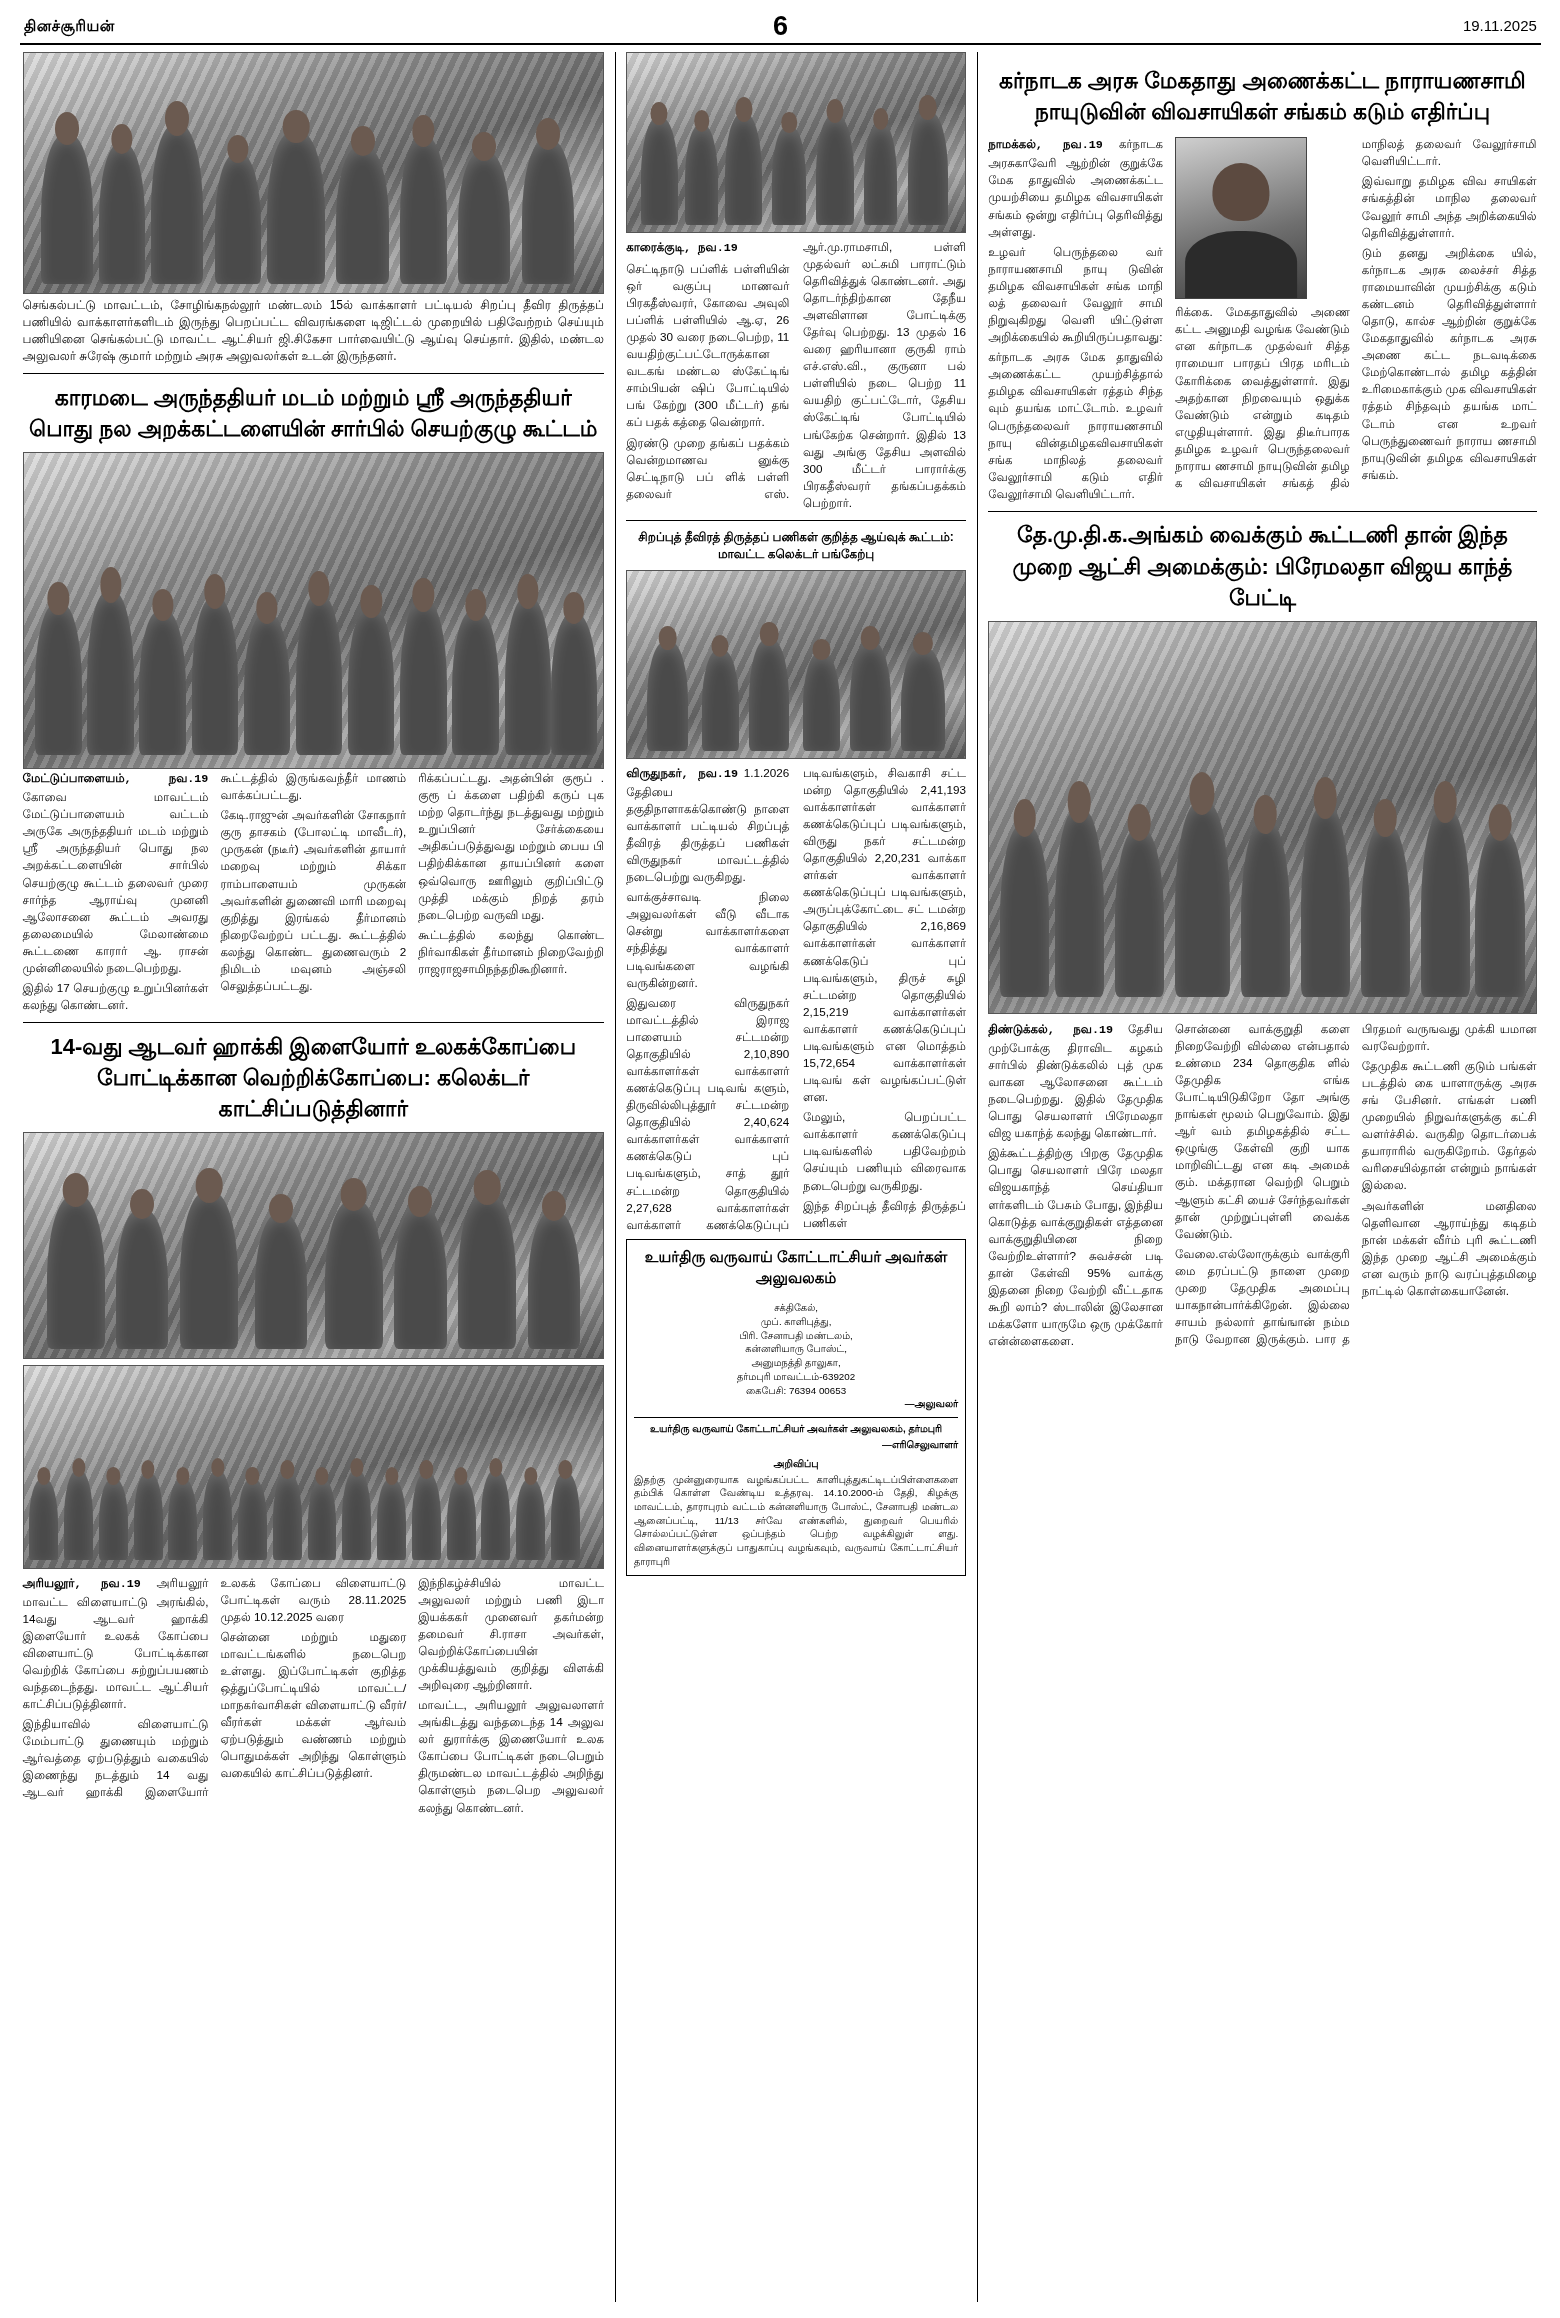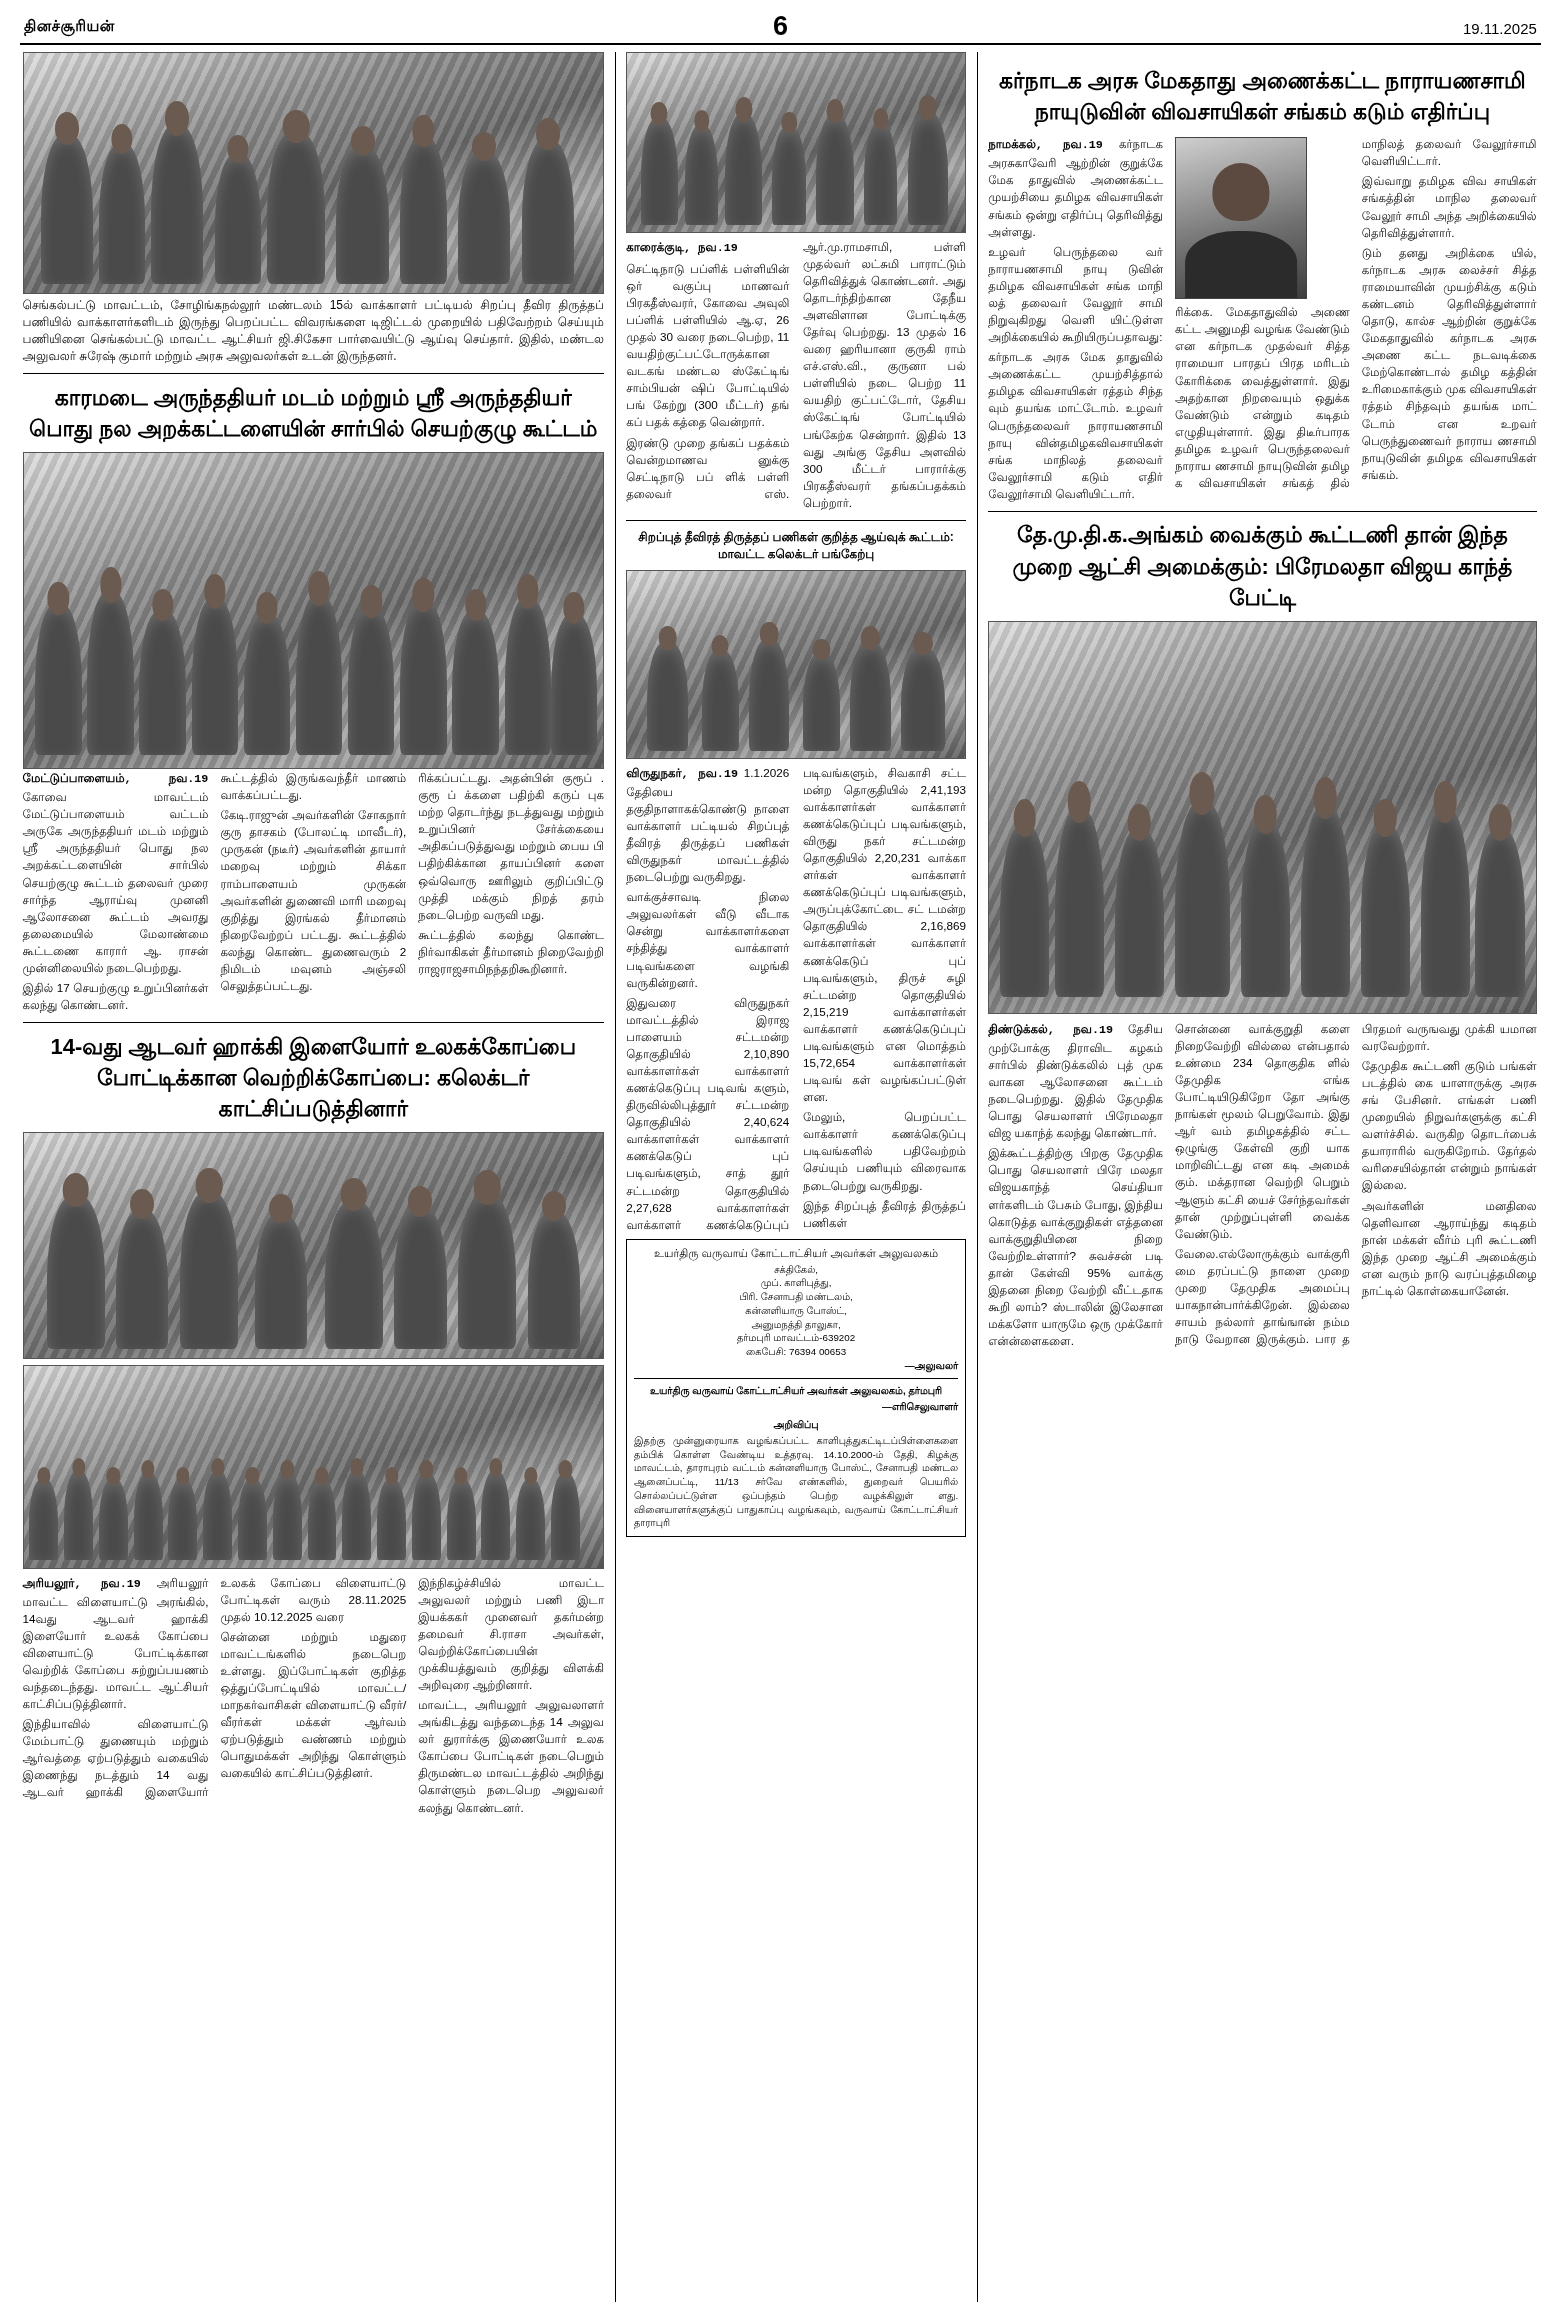--- a/index.html
+++ b/index.html
@@ -13,21 +13,20 @@
   }
   .page {
     width: 1561px;
     height: 2319px;
     padding: 16.6px 19.6px 13.6px 19.6px;
     position: relative;
   }
   
   .masthead {
     display: flex;
-    align-items: flex-end;
     justify-content: space-between;
     padding: 0 4.5px 6px 4.5px;
     border-bottom: 2.3px solid #000;
     margin-bottom: 7.6px;
   }
   .mast-left { font-size: 15px; font-weight: bold; letter-spacing: 0.4px; }
   .mast-center { font-size: 26px; font-weight: bold; position:absolute; left:50%; transform:translateX(-50%); top:10.6px;}
   .mast-right { font-size: 15px; }
 
   
@@ -118,21 +117,21 @@
 
   
   .notice {
     border: 1.5px solid #000;
     padding: 6px 6.8px;
     margin-top: 6px;
     font-size: 9.8px;
     line-height: 1.4;
     text-align: center;
   }
-  .notice .n-title { font-weight: normal; font-size: 11px; margin-bottom: 1px; }
+  .notice .n-title { font-weight: bold; font-size: 15px; margin-bottom: 13px; }
   .notice .n-sub { font-weight: bold; margin: 4.5px 0 2.3px; text-align: center; }
   .notice .n-right { text-align: right; font-weight: bold; }
   .notice .n-just { text-align: justify; }
 
   .pgnum { font-size: 27px; font-weight: bold; }
 </style>
 </head>
 <body>
 
 <div class="page">

